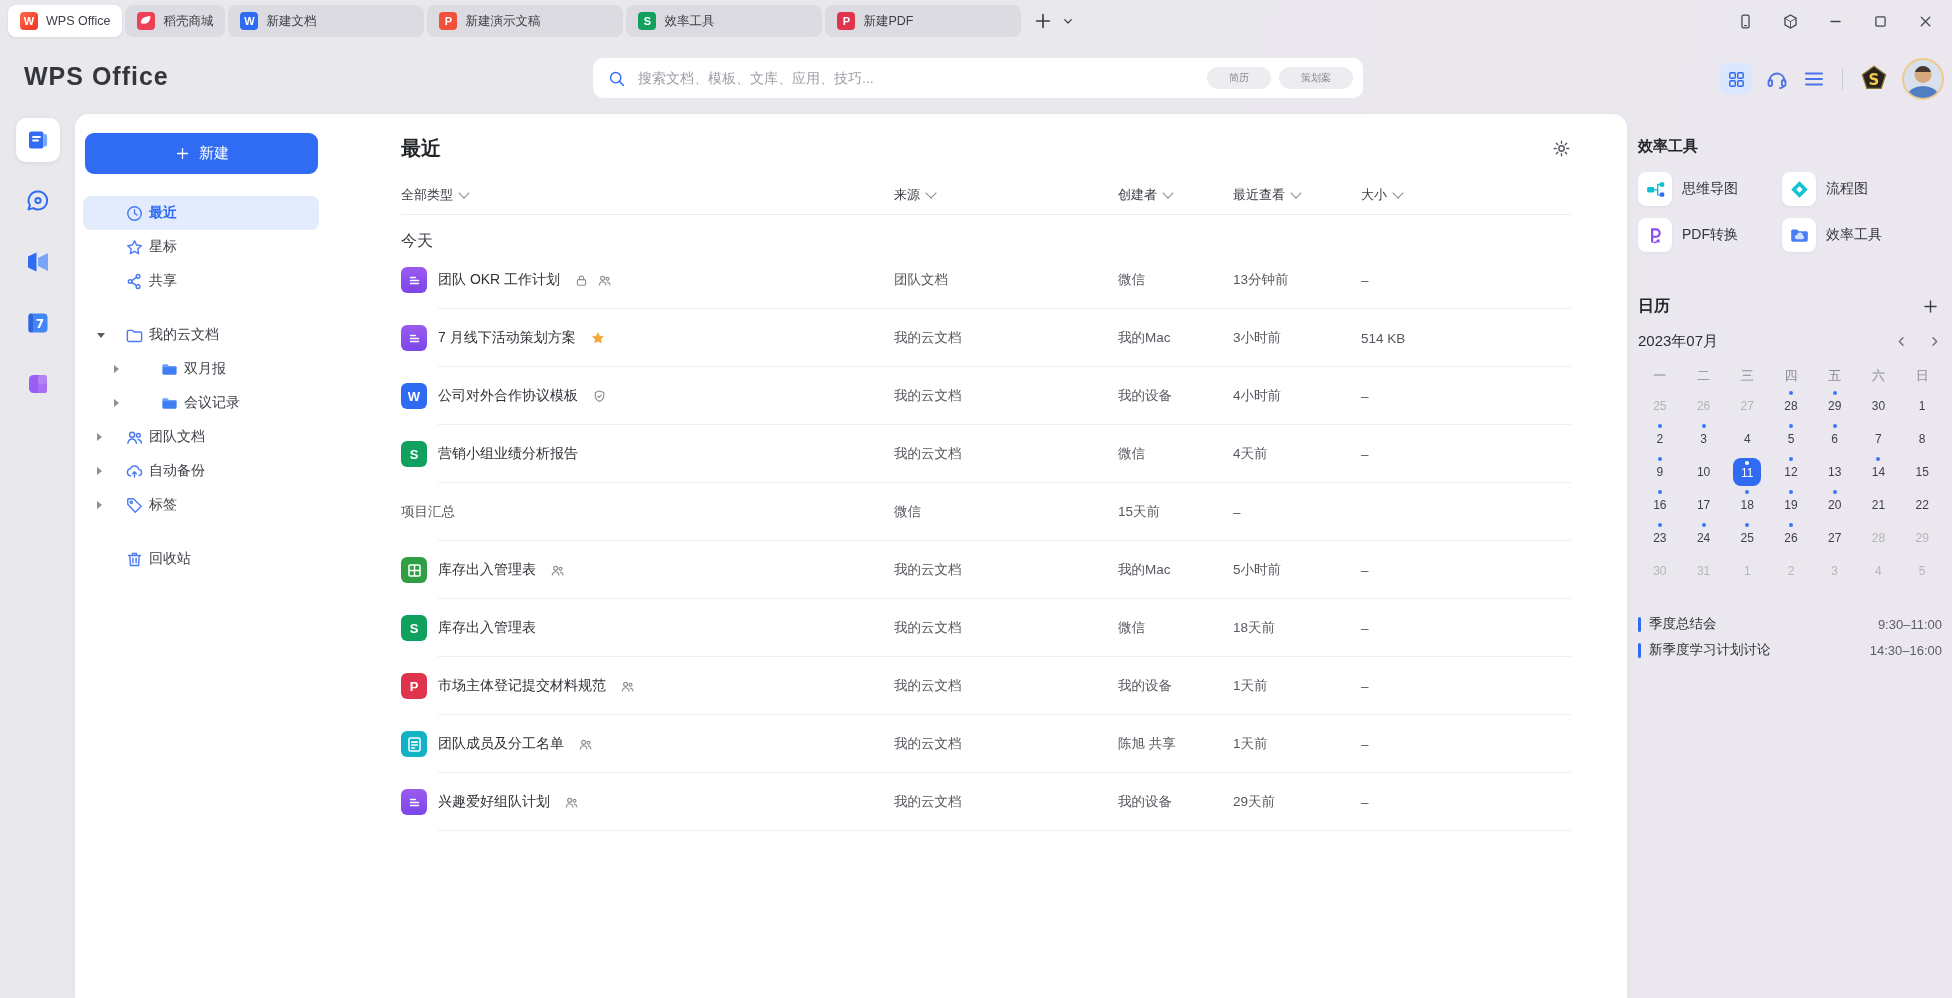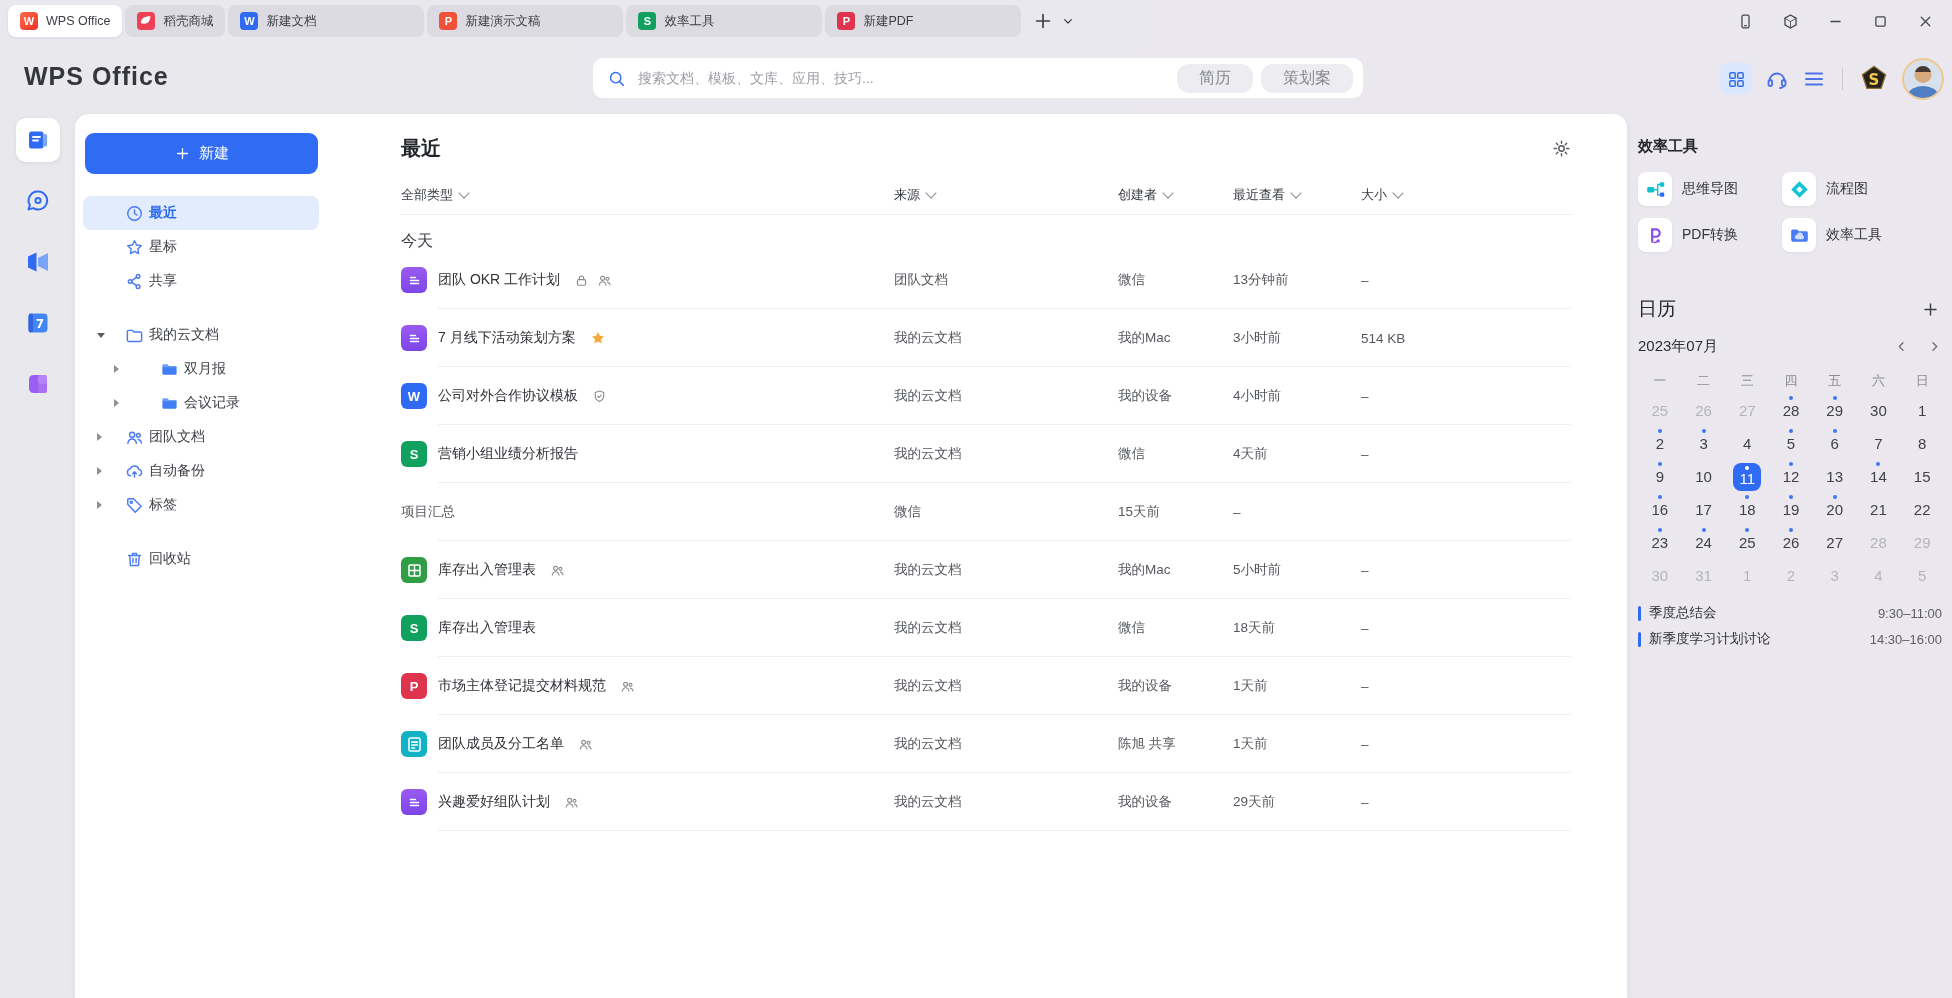--- a/index.html
+++ b/index.html
@@ -24,21 +24,21 @@
   .win-controls .ic{width:17px;height:17px}
   
   .header{height:72px;position:relative}
   .logo{position:absolute;left:24px;top:20px;font-size:25px;font-weight:bold;letter-spacing:1px;color:#33363c}
   .search{position:absolute;left:593px;top:16px;width:770px;height:40px;background:#fff;border-radius:10px;
           display:flex;align-items:center;padding:0 10px 0 14px;box-sizing:border-box}
   .search .ic{width:19px;height:19px;color:#2f6bf3;margin-right:10px}
   .search-input{flex:1;border:none;outline:none;font-size:14px;color:#333;background:transparent;font-family:inherit}
   .search-input::placeholder{color:#9b9ea5}
   .search-tags{display:flex;align-items:center}
-  .search-tags span{background:#ededf1;border-radius:12px;padding:4px 22px;font-size:16px;color:#85888e;margin-left:8px;cursor:default}
+  .search-tags span{background:#ededf1;border-radius:12px;padding:4px 22px;font-size:10px;color:#85888e;margin-left:8px;cursor:default}
   .header-right{position:absolute;right:8px;top:16px;display:flex;align-items:center;gap:13px}
   .hbtn-grid{width:32px;height:32px;background:#dbe7fc;border-radius:8px;display:flex;align-items:center;justify-content:center;color:#2f6bf3}
   .hbtn-grid .ic{width:19px;height:19px}
   .hic{width:24px;height:24px;color:#4b72e8}
   .hr-div{width:1px;height:22px;background:#c9c9cf;margin:0 3px}
   .sbadge{width:30px;height:30px}
   .avatar{width:38px;height:38px;border-radius:50%;border:2px solid #eec98e;position:relative;overflow:hidden;background:#d8e0ec}
   .avatar::before{content:"";position:absolute;top:6px;left:50%;transform:translateX(-50%);width:17px;height:17px;
                   border-radius:50%;background:linear-gradient(180deg,#463830 0 33%,#d7a87e 33%)}
   .avatar::after{content:"";position:absolute;bottom:-7px;left:50%;transform:translateX(-50%);width:30px;height:19px;
@@ -96,35 +96,35 @@
   .cell-sub{font-size:13.5px;color:#55585e}
   
   .panel{flex:1;padding:0 8px 0 11px;box-sizing:border-box}
   .panel-title{margin-top:23px;font-size:15px;font-weight:bold;color:#24262b}
   .tools{display:grid;grid-template-columns:144px 1fr;row-gap:12px;margin-top:16px}
   .tool{display:flex;align-items:center;gap:10px;font-size:14px;color:#33363c;cursor:default}
   .tool-tile{width:34px;height:34px;background:#fff;border-radius:8px;display:flex;align-items:center;
              justify-content:center;box-shadow:0 1px 3px rgba(50,50,80,.06)}
   .tool-tile svg{width:21px;height:21px}
   .cal-head{margin-top:44px;display:flex;align-items:center}
-  .cal-title{font-size:19px;font-weight:normal;color:#24262b}
+  .cal-title{font-size:16px;font-weight:bold;color:#24262b}
   .cal-add{margin-left:auto;width:19px;height:19px;color:#3c3f45;margin-right:4px}
   .cal-month{margin-top:15px;display:flex;align-items:center;font-size:15px;color:#2b2e34}
   .cal-arrows{margin-left:auto;display:flex;gap:18px;margin-right:2px}
   .cal-arrows .ic{width:15px;height:15px;color:#6a6d73}
   .cal-grid{display:grid;grid-template-columns:repeat(7,1fr);margin-top:12px}
   .cal-wd{height:26px;font-size:13px;color:#8a8d93;display:flex;align-items:center;justify-content:center}
   .cal-day{height:33px;position:relative;display:flex;align-items:center;justify-content:center;
-           font-size:15px;color:#3f4248;cursor:default}
+           font-size:12px;color:#3f4248;cursor:default}
   .cal-day.muted{color:#b3b5ba}
   .cal-day .dot{position:absolute;top:2px;left:50%;margin-left:-2px;width:4px;height:4px;border-radius:50%;background:#3a78f6}
   .cal-day.selected .num{width:28px;height:28px;background:#2f6bf3;color:#fff;border-radius:8px;
                          display:flex;align-items:center;justify-content:center;padding-top:3px;box-sizing:border-box}
   .cal-day.selected .dot{background:#fff;top:6px;z-index:1}
-  .events{margin-top:8px}
+  .events{margin-top:24px}
   .event{display:flex;align-items:center;height:26px;gap:8px}
   .ev-bar{width:3px;height:15px;border-radius:2px;background:#2f6bf3;flex:none}
   .ev-name{font-size:13.5px;color:#313338;white-space:nowrap}
   .ev-time{margin-left:auto;font-size:13px;color:#5b5e64;margin-right:2px}
 </style>
 </head>
 <body>
 
 <div class="app">
 

